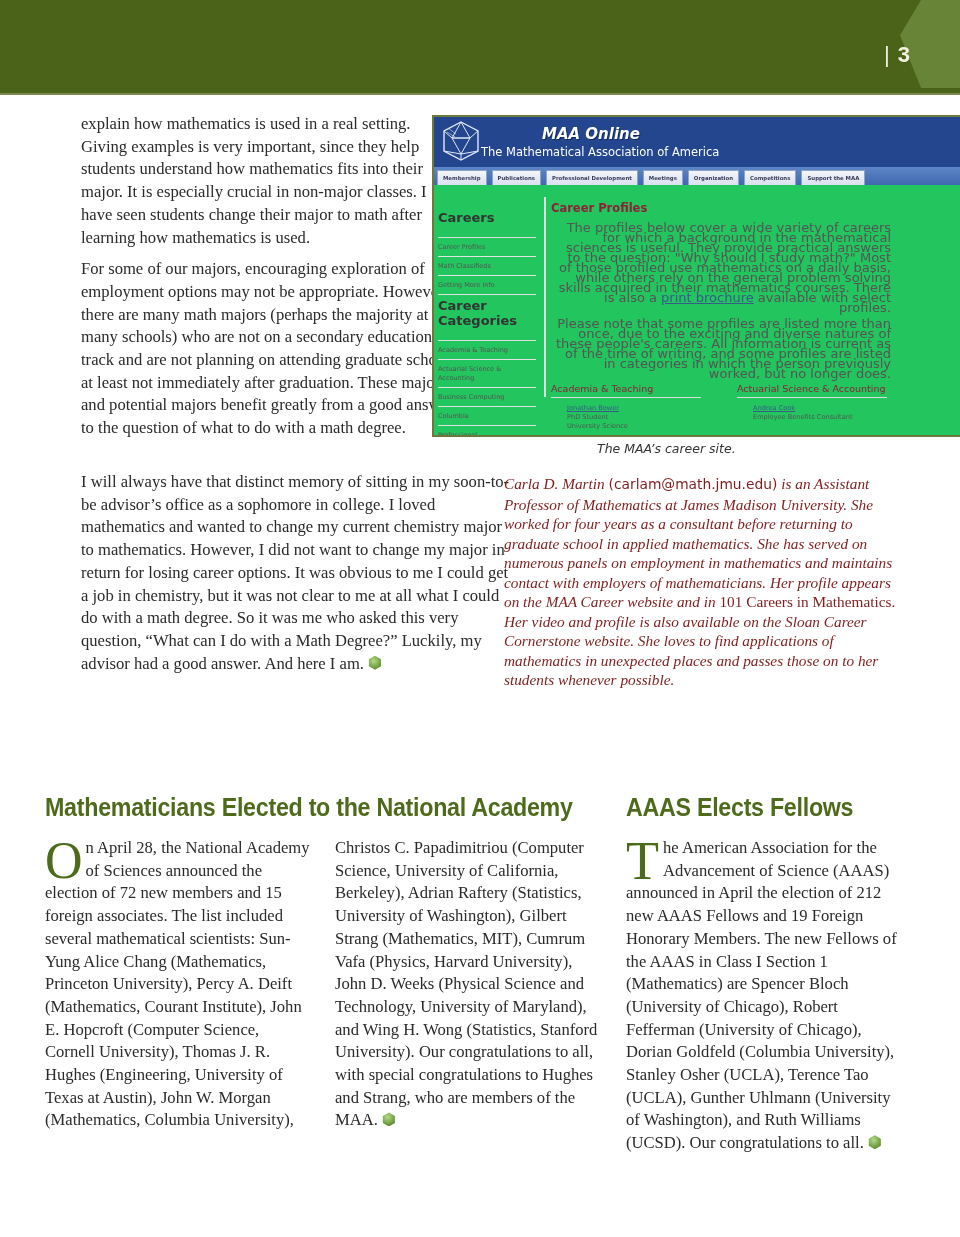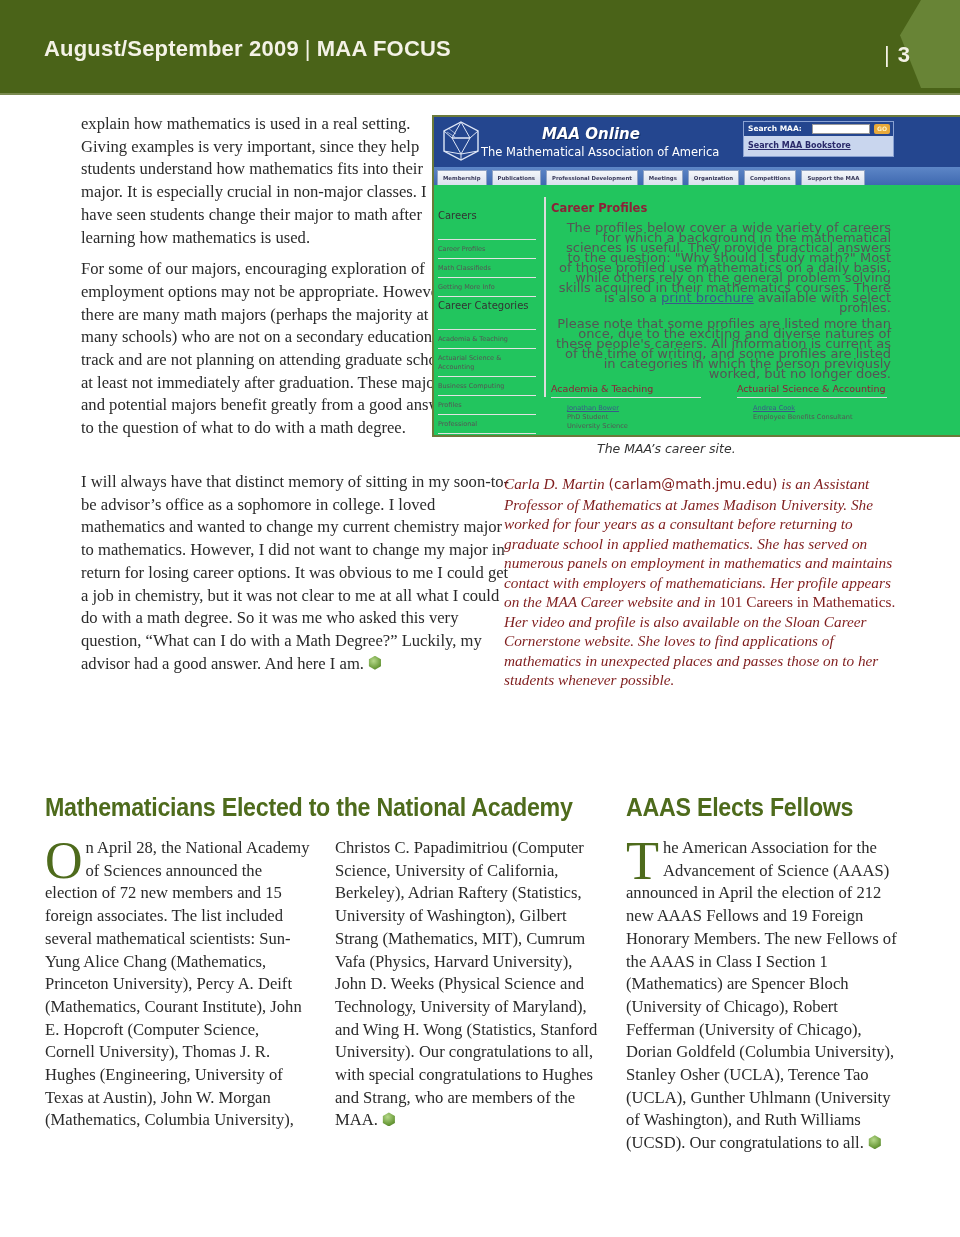--- a/index.html
+++ b/index.html
@@ -82,21 +82,21 @@
   .shot-nav {
     position: absolute; left: 0; top: 50px; width: 100%; height: 18px;
     background: linear-gradient(#5d86c7, #3f69b0); display: flex; gap: 5px; padding: 3px 0 0 3px;
   }
   .shot-tab {
     height: 15px; padding: 0 5px; background: linear-gradient(#f4f6fa, #d9e1ee);
     border: 1px solid #8fa3c5; border-bottom: none; font-size: 5.4px; font-weight: bold; color: #3a3a5a; line-height: 14px;
     white-space: nowrap;
   }
   .shot-side { position: absolute; left: 4px; top: 90px; width: 98px; }
-  .shot-side-h { font-size: 10px; font-weight: normal; color: #333; padding: 3px 0 18px; border-bottom: 1px solid #ddd; }
+  .shot-side-h { font-size: 13px; font-weight: bold; color: #333; padding: 3px 0 12px; border-bottom: 1px solid #ddd; }
   .shot-side-i { font-size: 6.5px; color: #555; padding: 5px 0 4px; border-bottom: 1px solid #e3e3e3; line-height: 9px; }
   .shot-divider { position: absolute; left: 110px; top: 80px; width: 2px; height: 200px; background: #ddd; }
   .shot-main { position: absolute; left: 117px; top: 84px; width: 340px; }
   .shot-h1 { font-size: 11.5px; font-weight: bold; color: #8c2238; margin-bottom: 8px; }
   .shot-p { font-size: 13px; line-height: 10px; color: #555; margin-bottom: 6px; text-align: right; }
   .shot-link { color: #3a5a8a; text-decoration: underline; }
   .shot-cats { position: absolute; left: 117px; top: 266px; width: 340px; }
   .shot-cat { position: absolute; top: 0; width: 150px; }
   .shot-cat-h { font-size: 9.5px; color: #8c2238; line-height: 12px; border-bottom: 1px solid #ddd; padding-bottom: 2px; }
   .shot-entry { font-size: 6.6px; color: #555; line-height: 9px; padding-left: 16px; margin-top: 6px; }
@@ -130,23 +130,20 @@
     float: left; font-size: 52px; line-height: 40px; color: #4e6b1c; margin: 4px 3px 0 0;
     font-family: "Liberation Serif", serif;
   }
   .dropcap-t { font-size: 54px; line-height: 42px; margin: 3px 4px 0 0; }
 </style>
 </head>
 <body>
 
 <div class="header">
   <div class="header-deco"></div>
-  <div class="header-title">
-    <span>August/September 2009</span><span class="sep">|</span><span>MAA FOCUS</span>
-  </div>
   <div class="page-num">
     <span class="bar">|</span><span>3</span>
   </div>
 </div>
 
 <div class="col-left body-text">
   <p>explain how mathematics is used in a real setting. Giving examples is very important, since they help students understand how mathematics fits into their major. It is especially crucial in non-major classes. I have seen students change their major to math after learning how mathematics is used.</p>
   <p>For some of our majors, encouraging exploration of employment options may not be appropriate. However, there are many math majors (perhaps the majority at many schools) who are not on a secondary education track and are not planning on attending graduate school, at least not immediately after graduation. These majors and potential majors benefit greatly from a good answer to the question of what to do with a math degree.</p>
 </div>
 
@@ -159,48 +156,41 @@
       <line x1="4" y1="11" x2="12" y2="18" stroke="#dfe7f7"></line>
       <line x1="38" y1="11" x2="30" y2="18" stroke="#dfe7f7"></line>
       <line x1="4" y1="31" x2="21" y2="34" stroke="#dfe7f7"></line>
       <line x1="38" y1="31" x2="21" y2="34" stroke="#dfe7f7"></line>
       <line x1="21" y1="34" x2="21" y2="40" stroke="#dfe7f7"></line>
       <line x1="8" y1="8" x2="16" y2="14" stroke="#dfe7f7" stroke-width="0.6"></line>
       <line x1="7" y1="12" x2="15" y2="17" stroke="#dfe7f7" stroke-width="0.6"></line>
     </svg>
     <div class="shot-brand">MAA Online</div>
     <div class="shot-sub">The Mathematical Association of America</div>
-    <div class="shot-search">
-      <div class="shot-search-top"></div>
-      <span class="shot-search-label">Search MAA:</span>
-      <div class="shot-search-input"></div>
-      <div class="shot-go">GO</div>
-      <span class="shot-bookstore">Search MAA Bookstore</span>
-    </div>
   </div>
   <div class="shot-nav">
     <div class="shot-tab">Membership</div>
     <div class="shot-tab">Publications</div>
     <div class="shot-tab">Professional Development</div>
     <div class="shot-tab">Meetings</div>
     <div class="shot-tab">Organization</div>
     <div class="shot-tab">Competitions</div>
     <div class="shot-tab">Support the MAA</div>
   </div>
 
   <div class="shot-side">
     <div class="shot-side-h">Careers</div>
     <div class="shot-side-i">Career Profiles</div>
     <div class="shot-side-i">Math Classifieds</div>
     <div class="shot-side-i">Getting More Info</div>
     <div class="shot-side-h">Career Categories</div>
     <div class="shot-side-i">Academia &amp; Teaching</div>
     <div class="shot-side-i">Actuarial Science &amp; Accounting</div>
     <div class="shot-side-i">Business Computing</div>
-    <div class="shot-side-i">Profiles</div>
+    <div class="shot-side-i">Columbia</div>
     <div class="shot-side-i">Professional</div>
     <div class="shot-side-i">Investment Analysis</div>
   </div>
   <div class="shot-divider"></div>
 
   <div class="shot-main">
     <div class="shot-h1">Career Profiles</div>
     <p class="shot-p"><span>The profiles below cover a wide variety of careers for which a background in the mathematical sciences is useful. They provide practical answers to the question: "Why should I study math?" Most of those profiled use mathematics on a daily basis, while others rely on the general problem solving skills acquired in their mathematics courses. There is also a </span><span class="shot-link">print brochure</span><span> available with select profiles.</span></p>
     <p class="shot-p">Please note that some profiles are listed more than once, due to the exciting and diverse natures of these people's careers. All information is current as of the time of writing, and some profiles are listed in categories in which the person previously worked, but no longer does.</p>
   </div>

